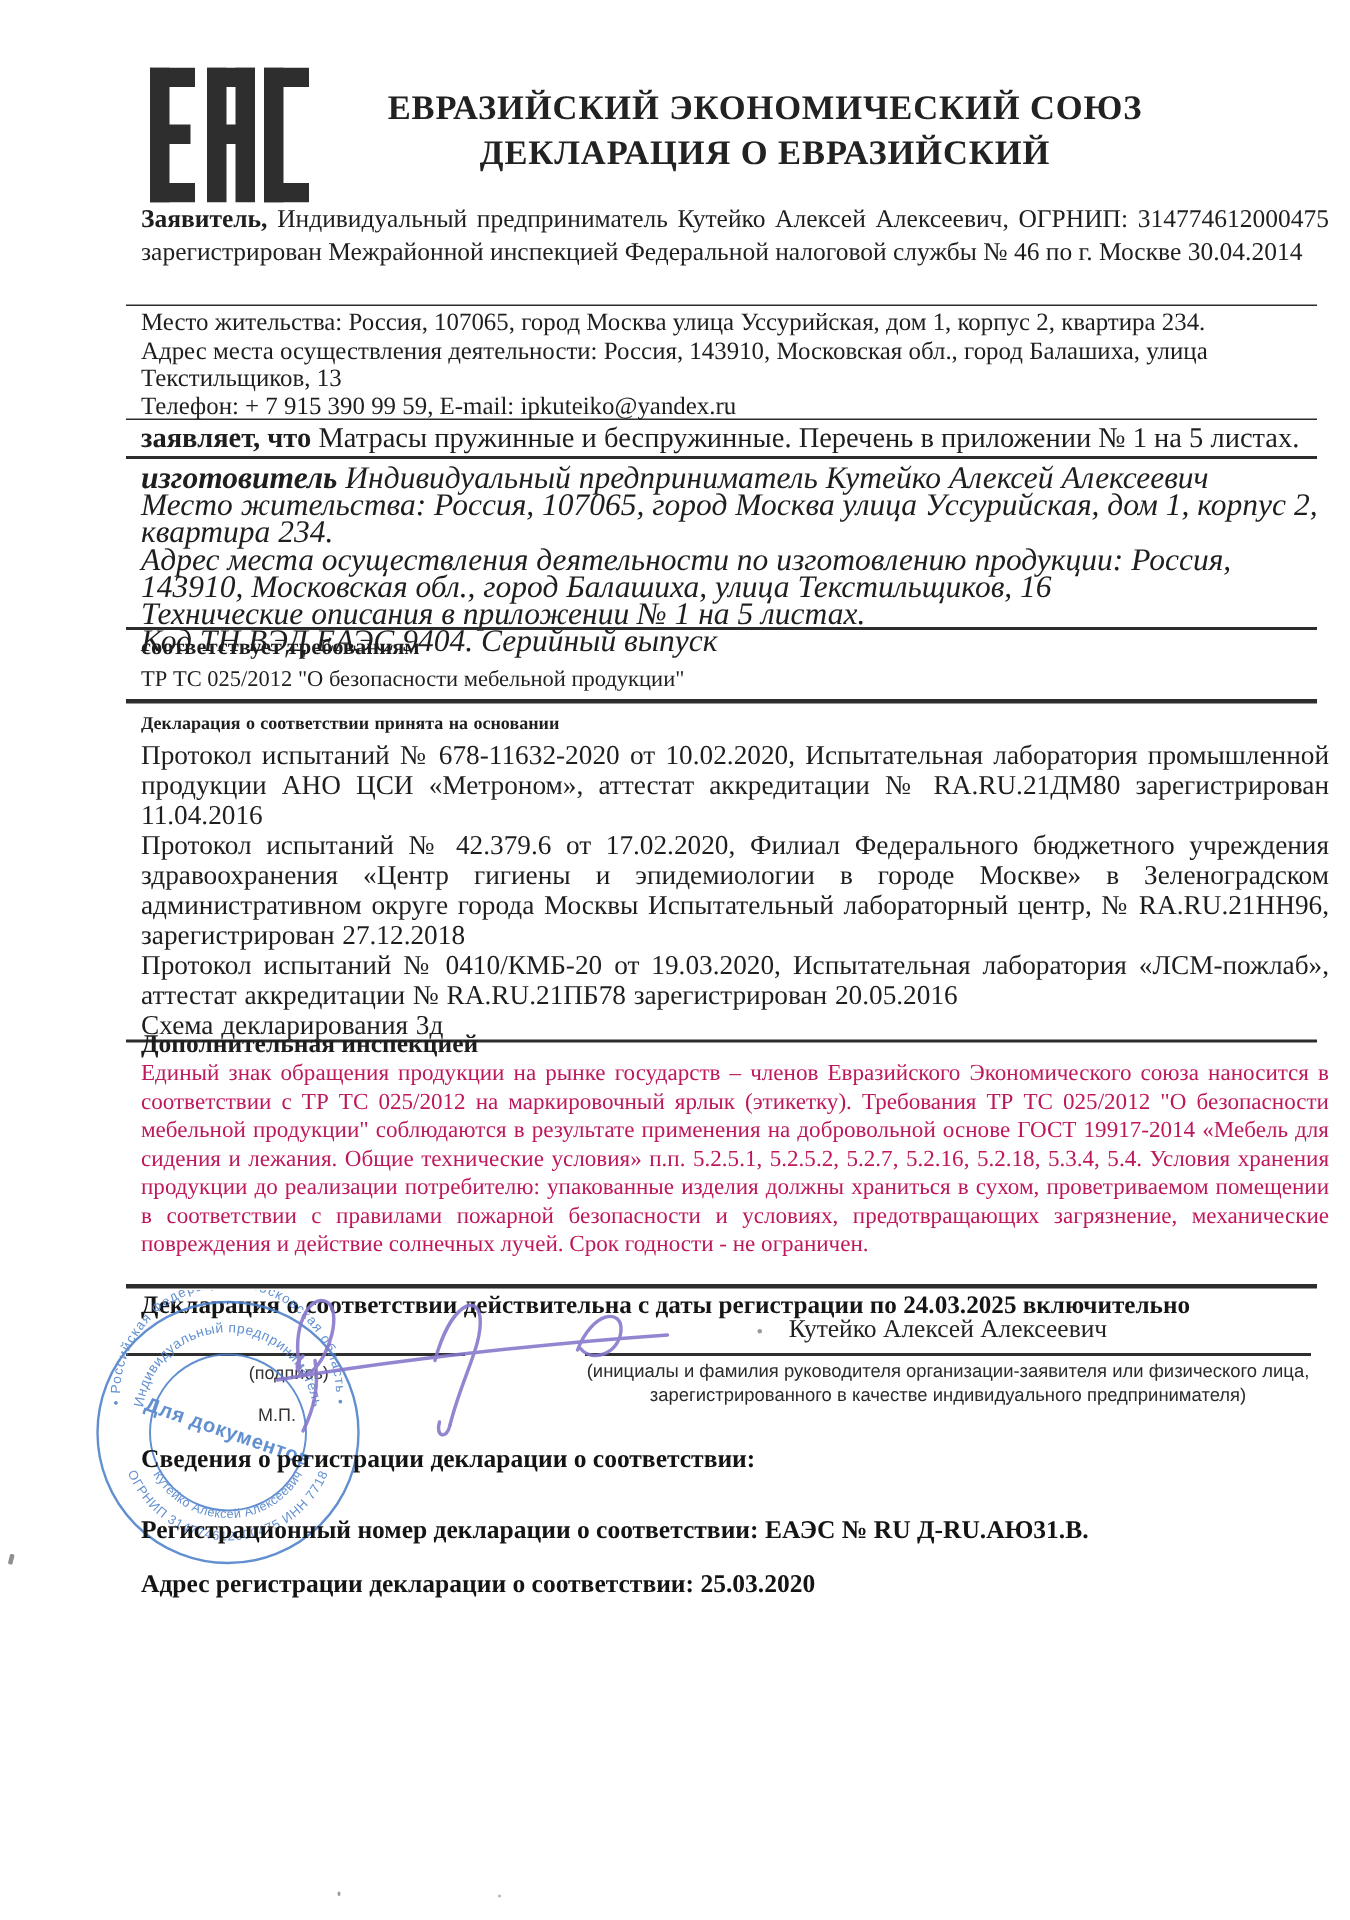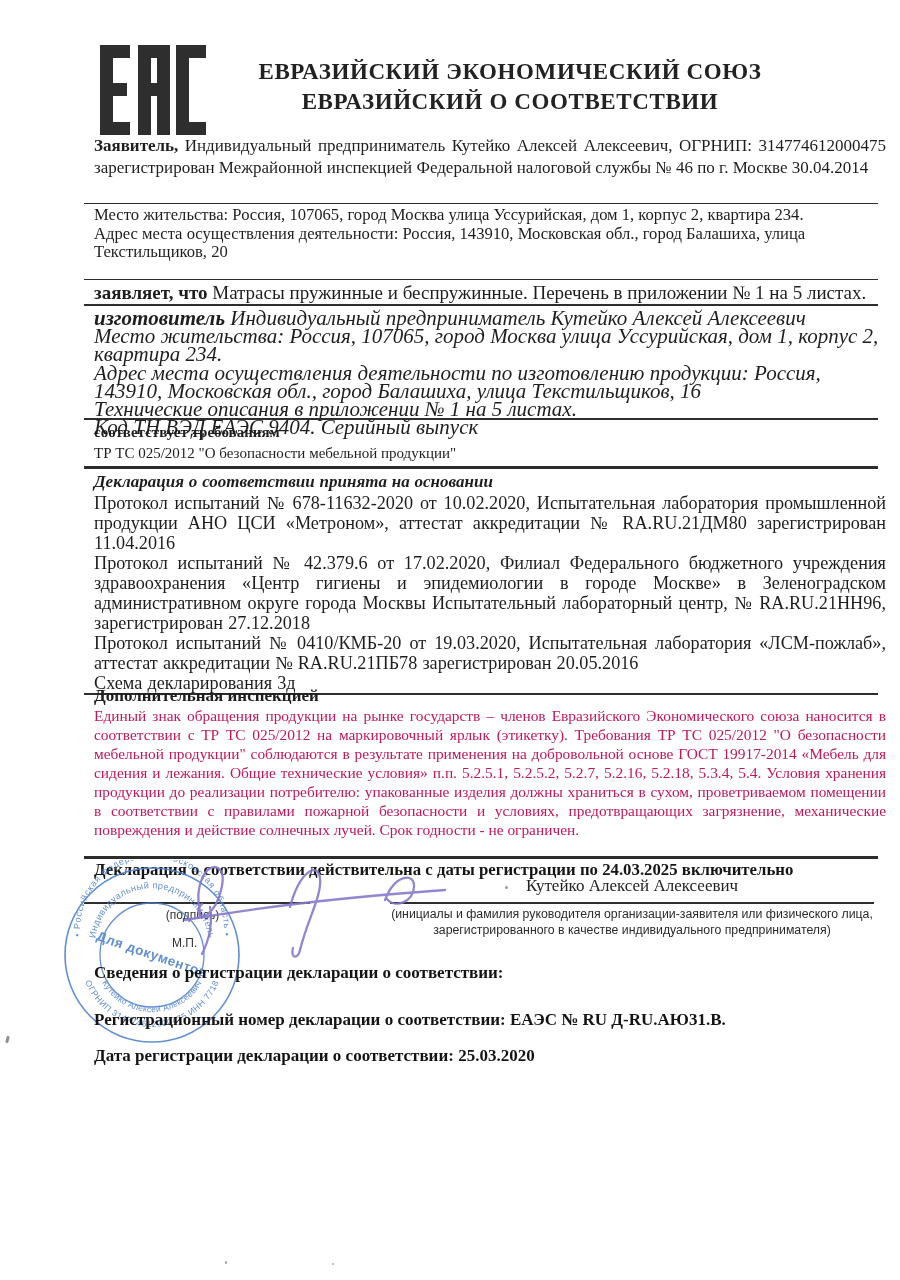--- a/index.html
+++ b/index.html
@@ -14,21 +14,21 @@
   .just{text-align:justify;}
   .col{position:absolute;left:94px;width:792px;}
   .title{position:absolute;left:205px;width:610px;text-align:center;
          font-weight:bold;font-size:23px;line-height:30px;letter-spacing:0.6px;color:#222;}
   .applicant{font-size:17px;line-height:21.8px;}
   .residence{font-size:16.6px;line-height:18.6px;}
   .declares{font-size:19px;line-height:20px;}
   .manuf{font-size:21px;line-height:18.2px;font-style:italic;}
   .conf{font-size:15px;line-height:21px;}
   .basis{font-size:18.2px;line-height:20px;word-spacing:0.6px;}
-  .basis .lbl{font-size:17px;font-weight:bold;line-height:22px;font-style:italic;}
+  .basis .lbl{font-size:12px;font-weight:bold;line-height:22px;}
   .addl-lbl{font-size:17px;font-weight:bold;line-height:20px;}
   .addl-txt{font-size:15.4px;line-height:19px;color:#be185d;}
   .validity{font-size:16.8px;font-weight:bold;color:#151515;}
   .sans{font-family:"Liberation Sans", sans-serif;}
   .smallcap{font-size:12px;color:#333;}
   .namecap{font-size:12.3px;line-height:15.5px;color:#2a2a2a;text-align:center;}
   .regline{font-size:17px;font-weight:bold;color:#141414;}
   .sigline{position:absolute;height:1.6px;background:#2e2e2e;}
   .headname{font-size:17px;text-align:center;color:#222;}
   .speck{position:absolute;background:#9a9a9a;border-radius:50%;}
@@ -51,31 +51,32 @@
       <rect x="38" y="38" width="32" height="13"></rect>
 
     <rect x="76" y="0" width="13" height="90"></rect>
       <rect x="76" y="0" width="30" height="13"></rect>
     <rect x="76" y="77" width="30" height="13"></rect>
   </g>
 </svg>
 
 <div class="title" style="top:57px;">
   <div>ЕВРАЗИЙСКИЙ ЭКОНОМИЧЕСКИЙ СОЮЗ</div>
-  <div>ЕВРАЗИЙСКИЙ О СООТВЕТСТВИИ</div>
+  <div>ДЕКЛАРАЦИЯ О ЕВРАЗИЙСКИЙ</div>
 </div>
 
 <div class="col applicant just" style="top:135px;">
   <p><b>Заявитель,</b> <span>Индивидуальный предприниматель Кутейко Алексей Алексеевич, ОГРНИП: 314774612000475 зарегистрирован Межрайонной инспекцией Федеральной налоговой службы № 46 по г. Москве 30.04.2014</span></p>
 </div>
 <div class="rule" style="top:203px;height:1.3px;"></div>
 
 <div class="col residence" style="top:206px;">
   <p>Место жительства: Россия, 107065, город Москва улица Уссурийская, дом 1, корпус 2, квартира 234.</p>
-  <p>Адрес места осуществления деятельности: Россия, 143910, Московская обл., город  Балашиха, улица Текстильщиков, 20</p>
+  <p>Адрес места осуществления деятельности: Россия, 143910, Московская обл., город  Балашиха, улица Текстильщиков, 13</p>
+  <p>Телефон: + 7 915 390 99 59, E-mail: ipkuteiko@yandex.ru</p>
 </div>
 <div class="rule" style="top:279px;height:1.3px;"></div>
 
 <div class="col declares" style="top:283px;">
   <p><b>заявляет, что</b> <span>Матрасы пружинные и беспружинные. Перечень в приложении № 1 на 5 листах.</span></p>
 </div>
 <div class="rule" style="top:304px;height:2.2px;"></div>
 
 <div class="col manuf" style="top:309px;">
   <p><b>изготовитель</b> <span>Индивидуальный предприниматель Кутейко Алексей Алексеевич</span></p>
@@ -146,18 +147,18 @@
     <path d="M70,55 C73,72 69,88 62,102"></path>
     <path d="M150,55 C160,18 178,10 180,26 C182,44 168,66 160,98"></path>
     <path d="M160,98 C158,108 150,106 153,96"></path>
     <path d="M245,48 C255,22 275,20 274,35 C273,50 255,57 247,47"></path>
     <path d="M45,68 C120,55 220,44 305,38"></path>
   </g>
 </svg>
 
 <div class="col regline" style="top:963px;">Сведения о регистрации декларации о соответствии:</div>
 <div class="col regline" style="top:1010px;"><span>Регистрационный номер декларации о соответствии:</span> <span>ЕАЭС № RU Д-RU.АЮ31.В.</span></div>
-<div class="col regline" style="top:1046px;"><span>Дата регистрации декларации о соответствии:</span> <span>25.03.2020</span></div>
+<div class="col regline" style="top:1046px;"><span>Адрес регистрации декларации о соответствии:</span> <span>25.03.2020</span></div>
 
 <div class="speck" style="left:505px;top:886px;width:3px;height:3px;"></div>
 <div class="speck" style="left:6px;top:1036px;width:3px;height:7px;border-radius:1px;transform:rotate(14deg);background:#8f8f8f;"></div>
 <div class="speck" style="left:225px;top:1261px;width:2px;height:3px;"></div>
 <div class="speck" style="left:332px;top:1263px;width:2px;height:2px;background:#b5b5b5;"></div>
 
 </body></html>

